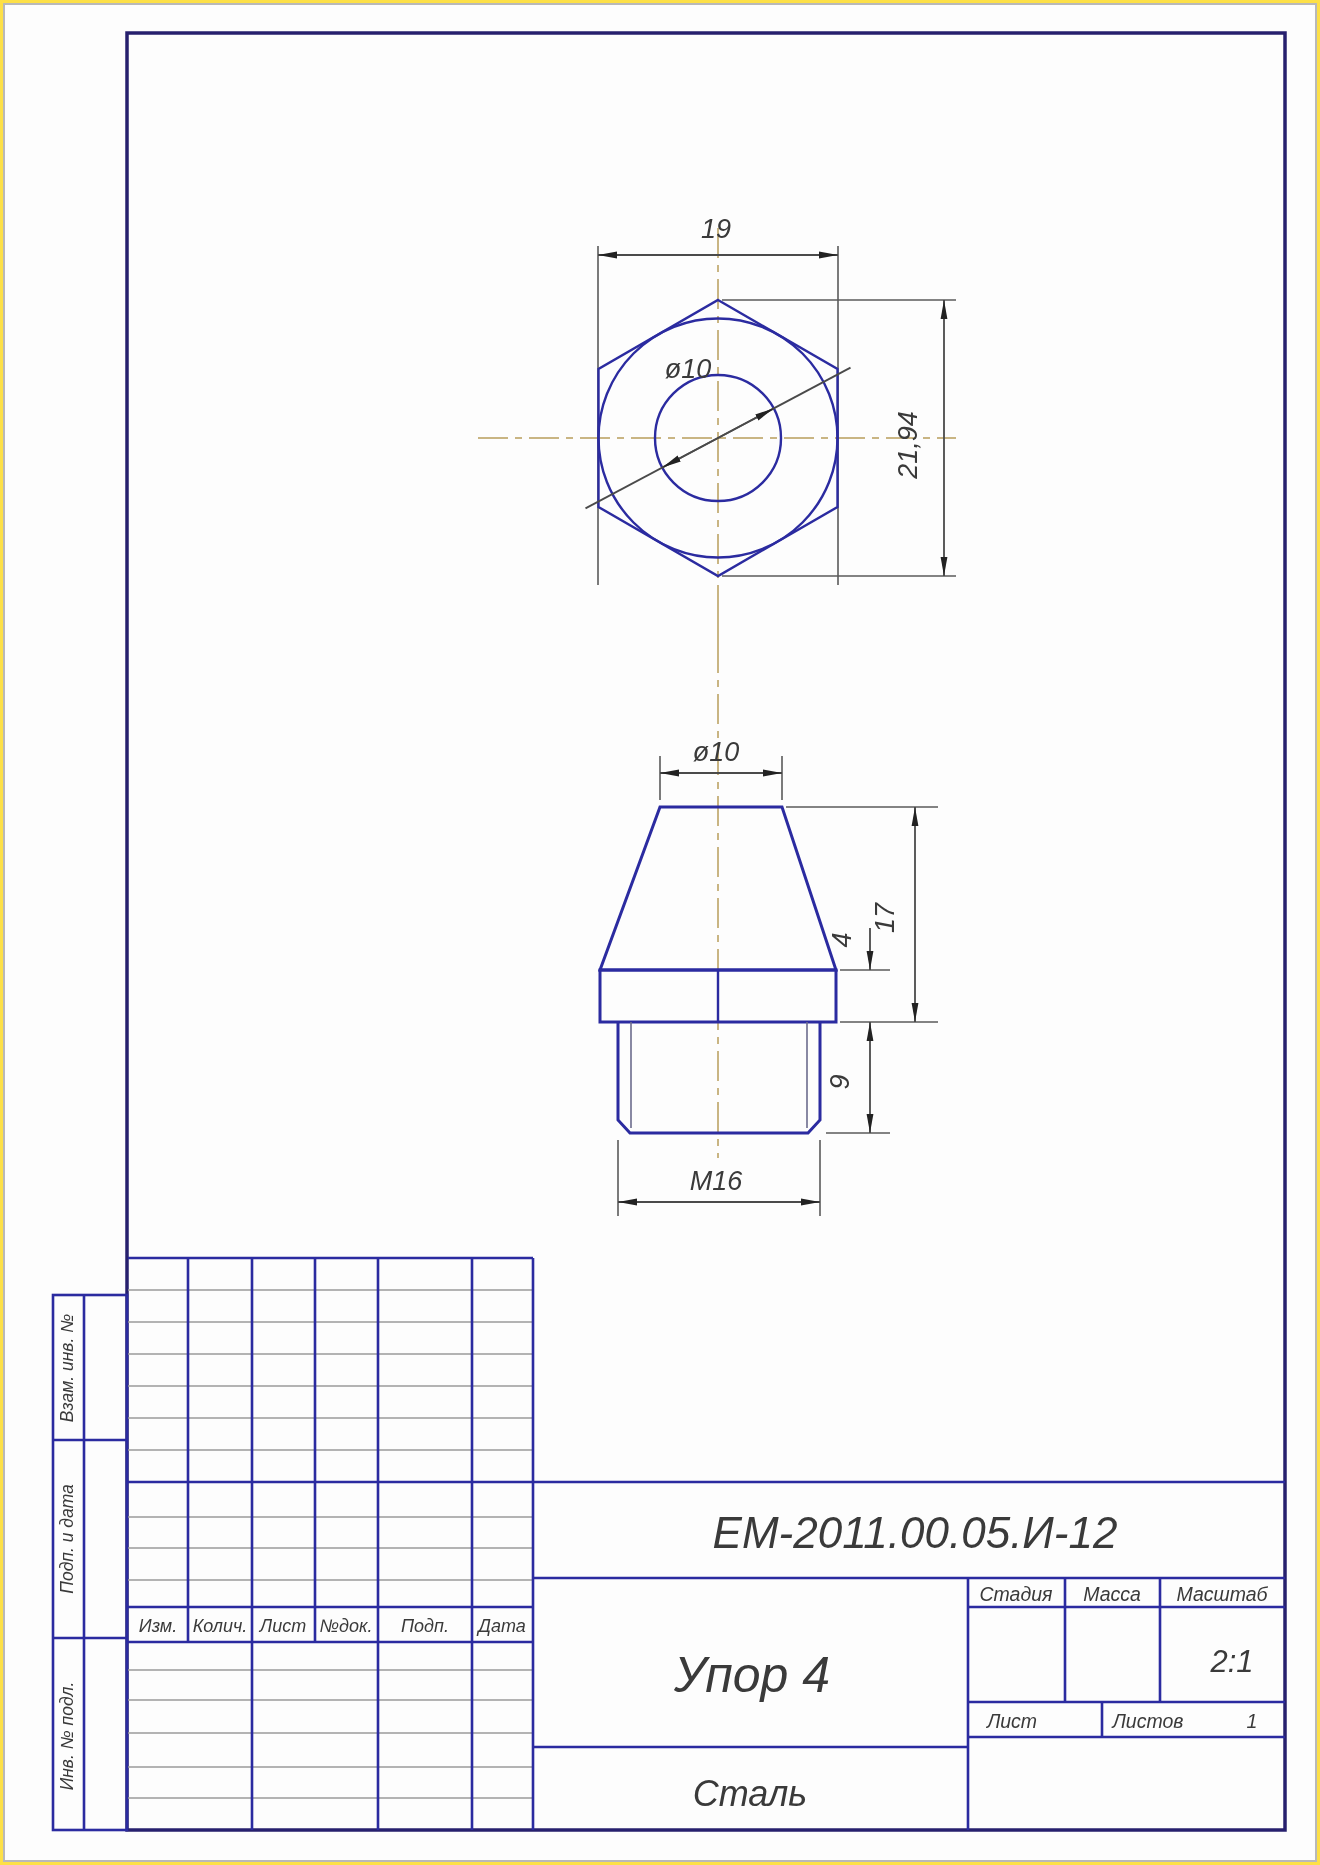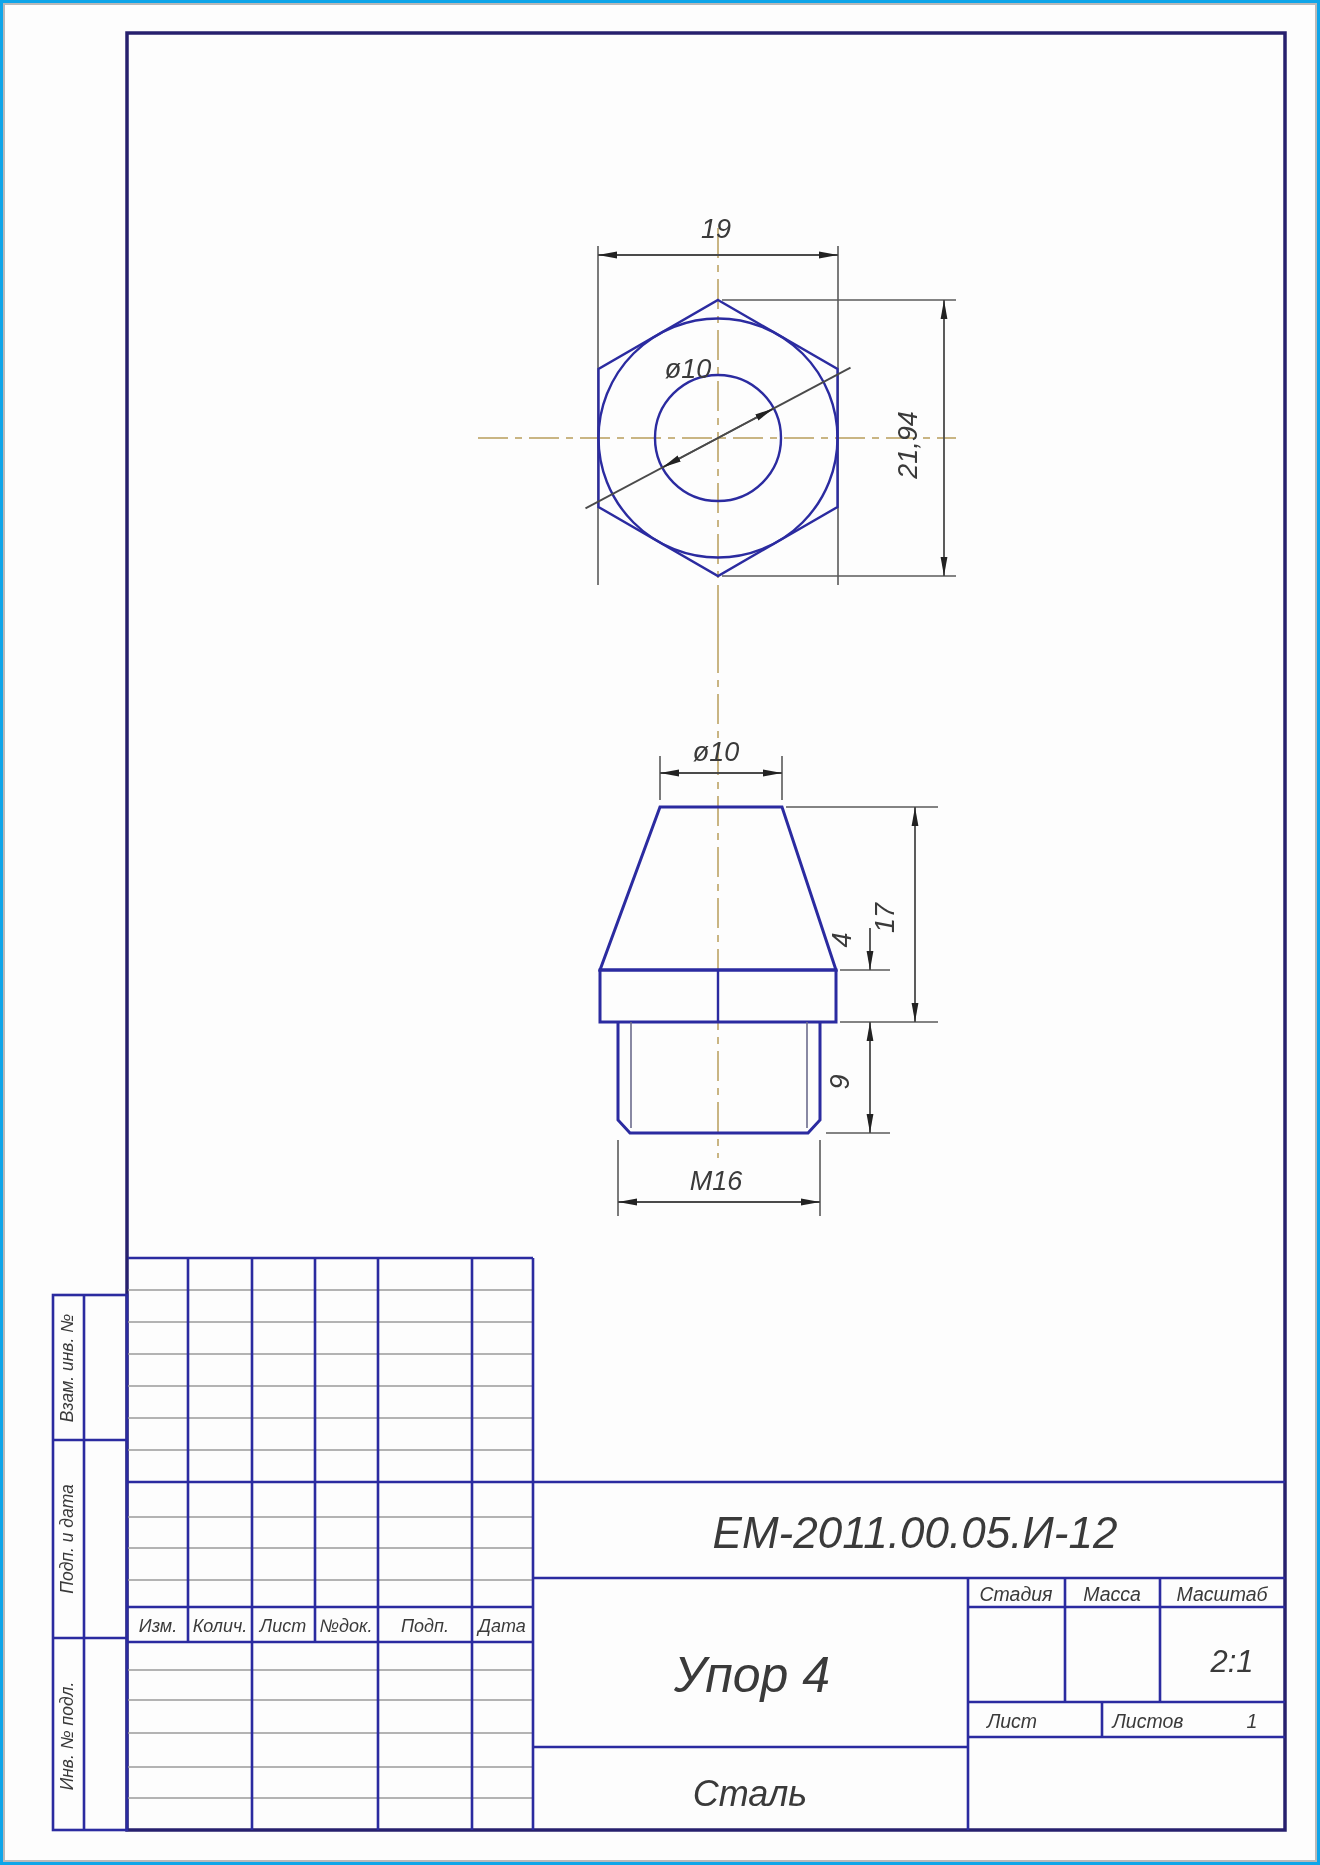--- a/index.html
+++ b/index.html
@@ -1,16 +1,16 @@
 <!DOCTYPE html>
 <html><head>
 <meta charset="utf-8">
 <style>
   html,body{margin:0;padding:0;background:#ffffff;}
-  .page{position:relative;width:1320px;height:1865px;background:#0ea5e9;font-family:"Liberation Sans",sans-serif;}
+  .page{position:relative;width:1320px;height:1865px;background:#fde047;font-family:"Liberation Sans",sans-serif;}
   svg{position:absolute;left:0;top:0;}
   
   .geo{stroke:#2b2ba0;stroke-width:3;fill:none;stroke-linejoin:miter;}
   .geo-thin{stroke:#2b2ba0;stroke-width:2.4;fill:none;}
   .thread{stroke:#6b6b8c;stroke-width:1.6;fill:none;}
   .frame{stroke:#27206e;stroke-width:3.5;fill:none;}
   .tbl{stroke:#2b2ba0;stroke-width:2.6;fill:none;}
   .tbl-thin{stroke:#9a9a9a;stroke-width:1.3;fill:none;}
   .dim{stroke:#4a4a4a;stroke-width:1.8;fill:none;}
   .ext{stroke:#5a5a5a;stroke-width:1.6;fill:none;}

